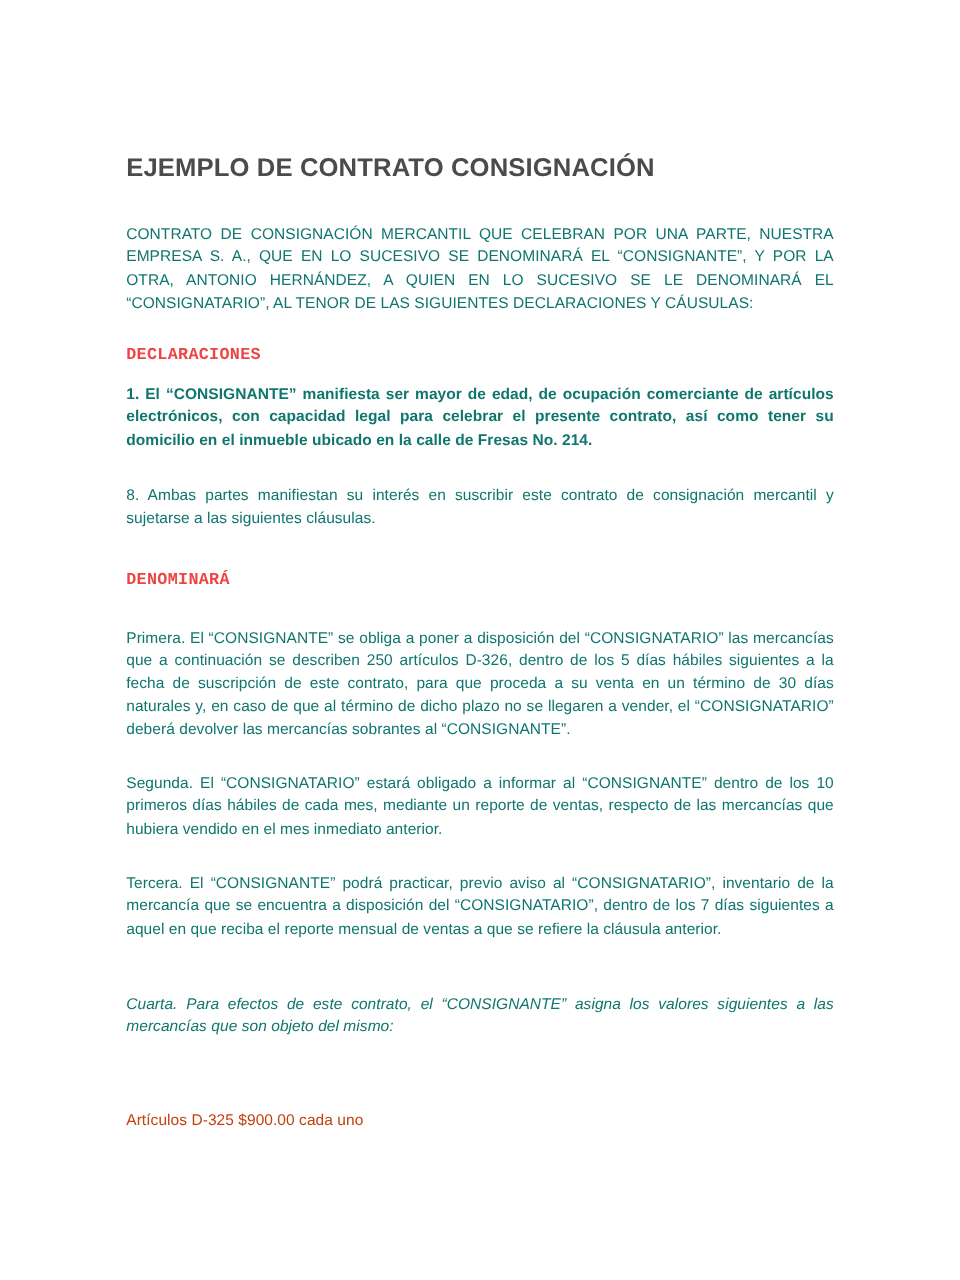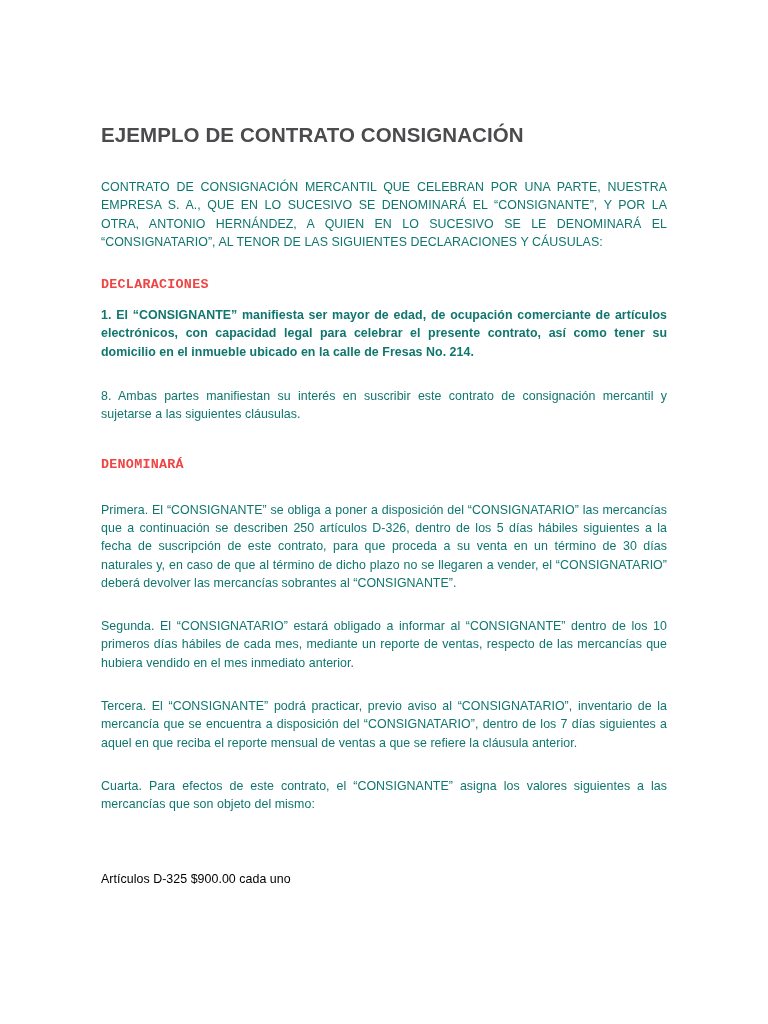--- a/index.html
+++ b/index.html
@@ -74,31 +74,31 @@
   .heading-declaraciones { margin-top: 25px; }
   .heading-clausulas     { margin-top: 32px; }
 
   
   .decl-1    { margin-top: 13px; font-weight: bold; }
   .decl-2    { margin-top: 26px; }
   .decl-3    { margin-top: 26px; }
   .cl-primera { margin-top: 28px; }
   .cl-segunda { margin-top: 25px; }
   .cl-tercera { margin-top: 25px; }
-  .cl-cuarta  { margin-top: 25px; }
+  .cl-cuarta  { margin-top: 42px; font-style: italic; }
 
   
   .blank-block {
     height: 56px;
   }
 
   .articles-line {
     font-family: "Liberation Sans", sans-serif;
     font-size: 12.4px;
-    color: #000000;
+    color: #c2410c;
     line-height: 18.3px;
     text-align: left;
     margin: 0;
     letter-spacing: 0.05px;
   }
 </style>
 </head>
 <body>
 
 <div class="page">

